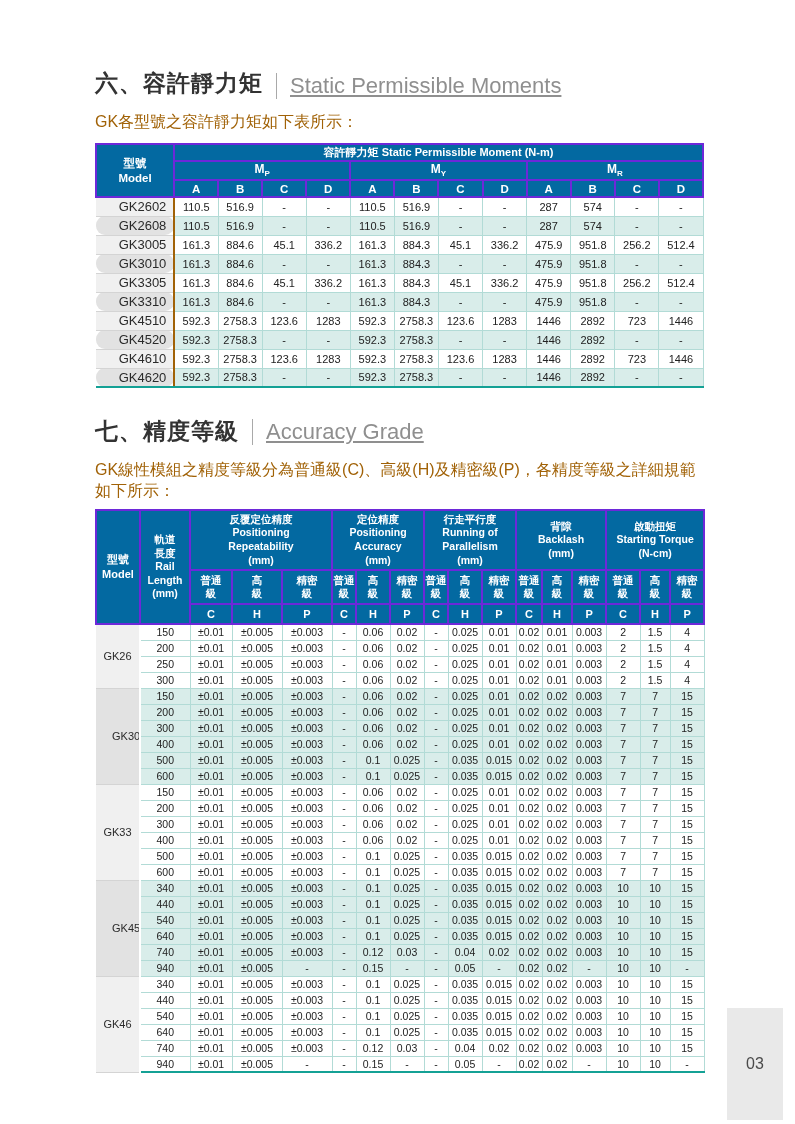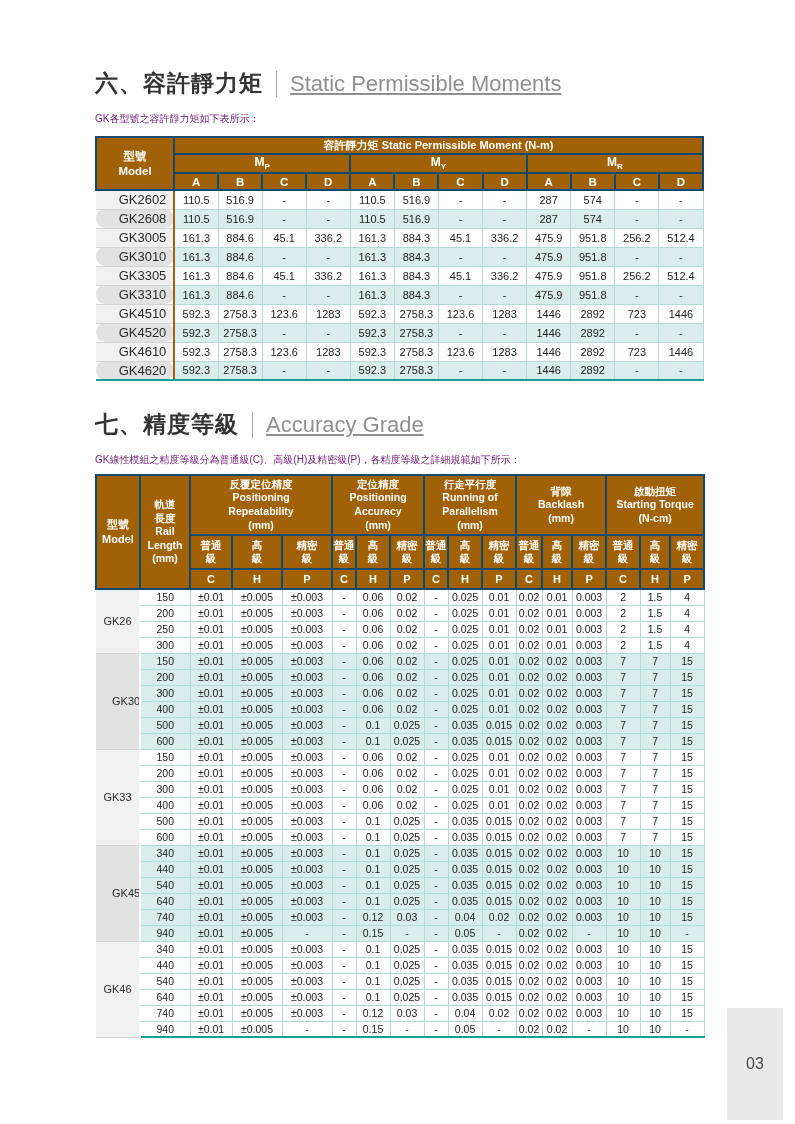--- a/index.html
+++ b/index.html
@@ -6,28 +6,28 @@
   html,body { background:#fff; }
   body { font-family:"Liberation Sans","DejaVu Sans",sans-serif; color:#222; }
   .page { position:relative; width:795px; height:1124px; background:#ffffff; overflow:hidden; }
   .content { position:absolute; left:95px; top:0; width:609px; }
 
   
   .sec-title { display:flex; align-items:center; gap:13px; }
   .sec-title .zh { font-size:23px; font-weight:bold; color:#333333; letter-spacing:1px; }
   .sec-title .bar { width:1px; height:26px; background:#a9a9a9; }
   .sec-title .en { font-size:22px; color:#8f8f8f; font-weight:400;text-decoration:underline; }
-  .title-6 { margin-top:68px; }
+  .title-6 { margin-top:68px;align-items:flex-end; }
   .title-7 { margin-top:28px; }
-  .desc { font-size:10px; color:#701a75; margin-top:13px; }
+  .desc { font-size:16px; color:#a16207; margin-top:13px; }
 
   
   table { border-collapse:collapse; table-layout:fixed; width:609px; }
   th, td { text-align:center; vertical-align:middle; overflow:hidden; white-space:nowrap; }
-  thead th { background:#a16207; color:#ffffff; font-weight:bold; border:2px solid #0c4a6e; }
+  thead th { background:#0369a1; color:#ffffff; font-weight:bold; border:2px solid #6d28d9; }
   .ml { white-space:pre-line; }
 
   
   .t1 { margin-top:10px; }
   .t1 thead .hr1 th { height:17px; font-size:11px; }
   .t1 thead .hr2 th { height:19px; font-size:12px; }
   .t1 thead .hr2 sub { font-size:8px; }
   .t1 thead .hr3 th { height:17px; font-size:11.5px; }
   .t1 thead th.model-h { font-size:11.5px; line-height:1.3; font-weight:bold; }
   .t1 tbody td { height:19px; font-size:11px; border:1px solid #b2dbd6; background:#ffffff; color:#222; }

